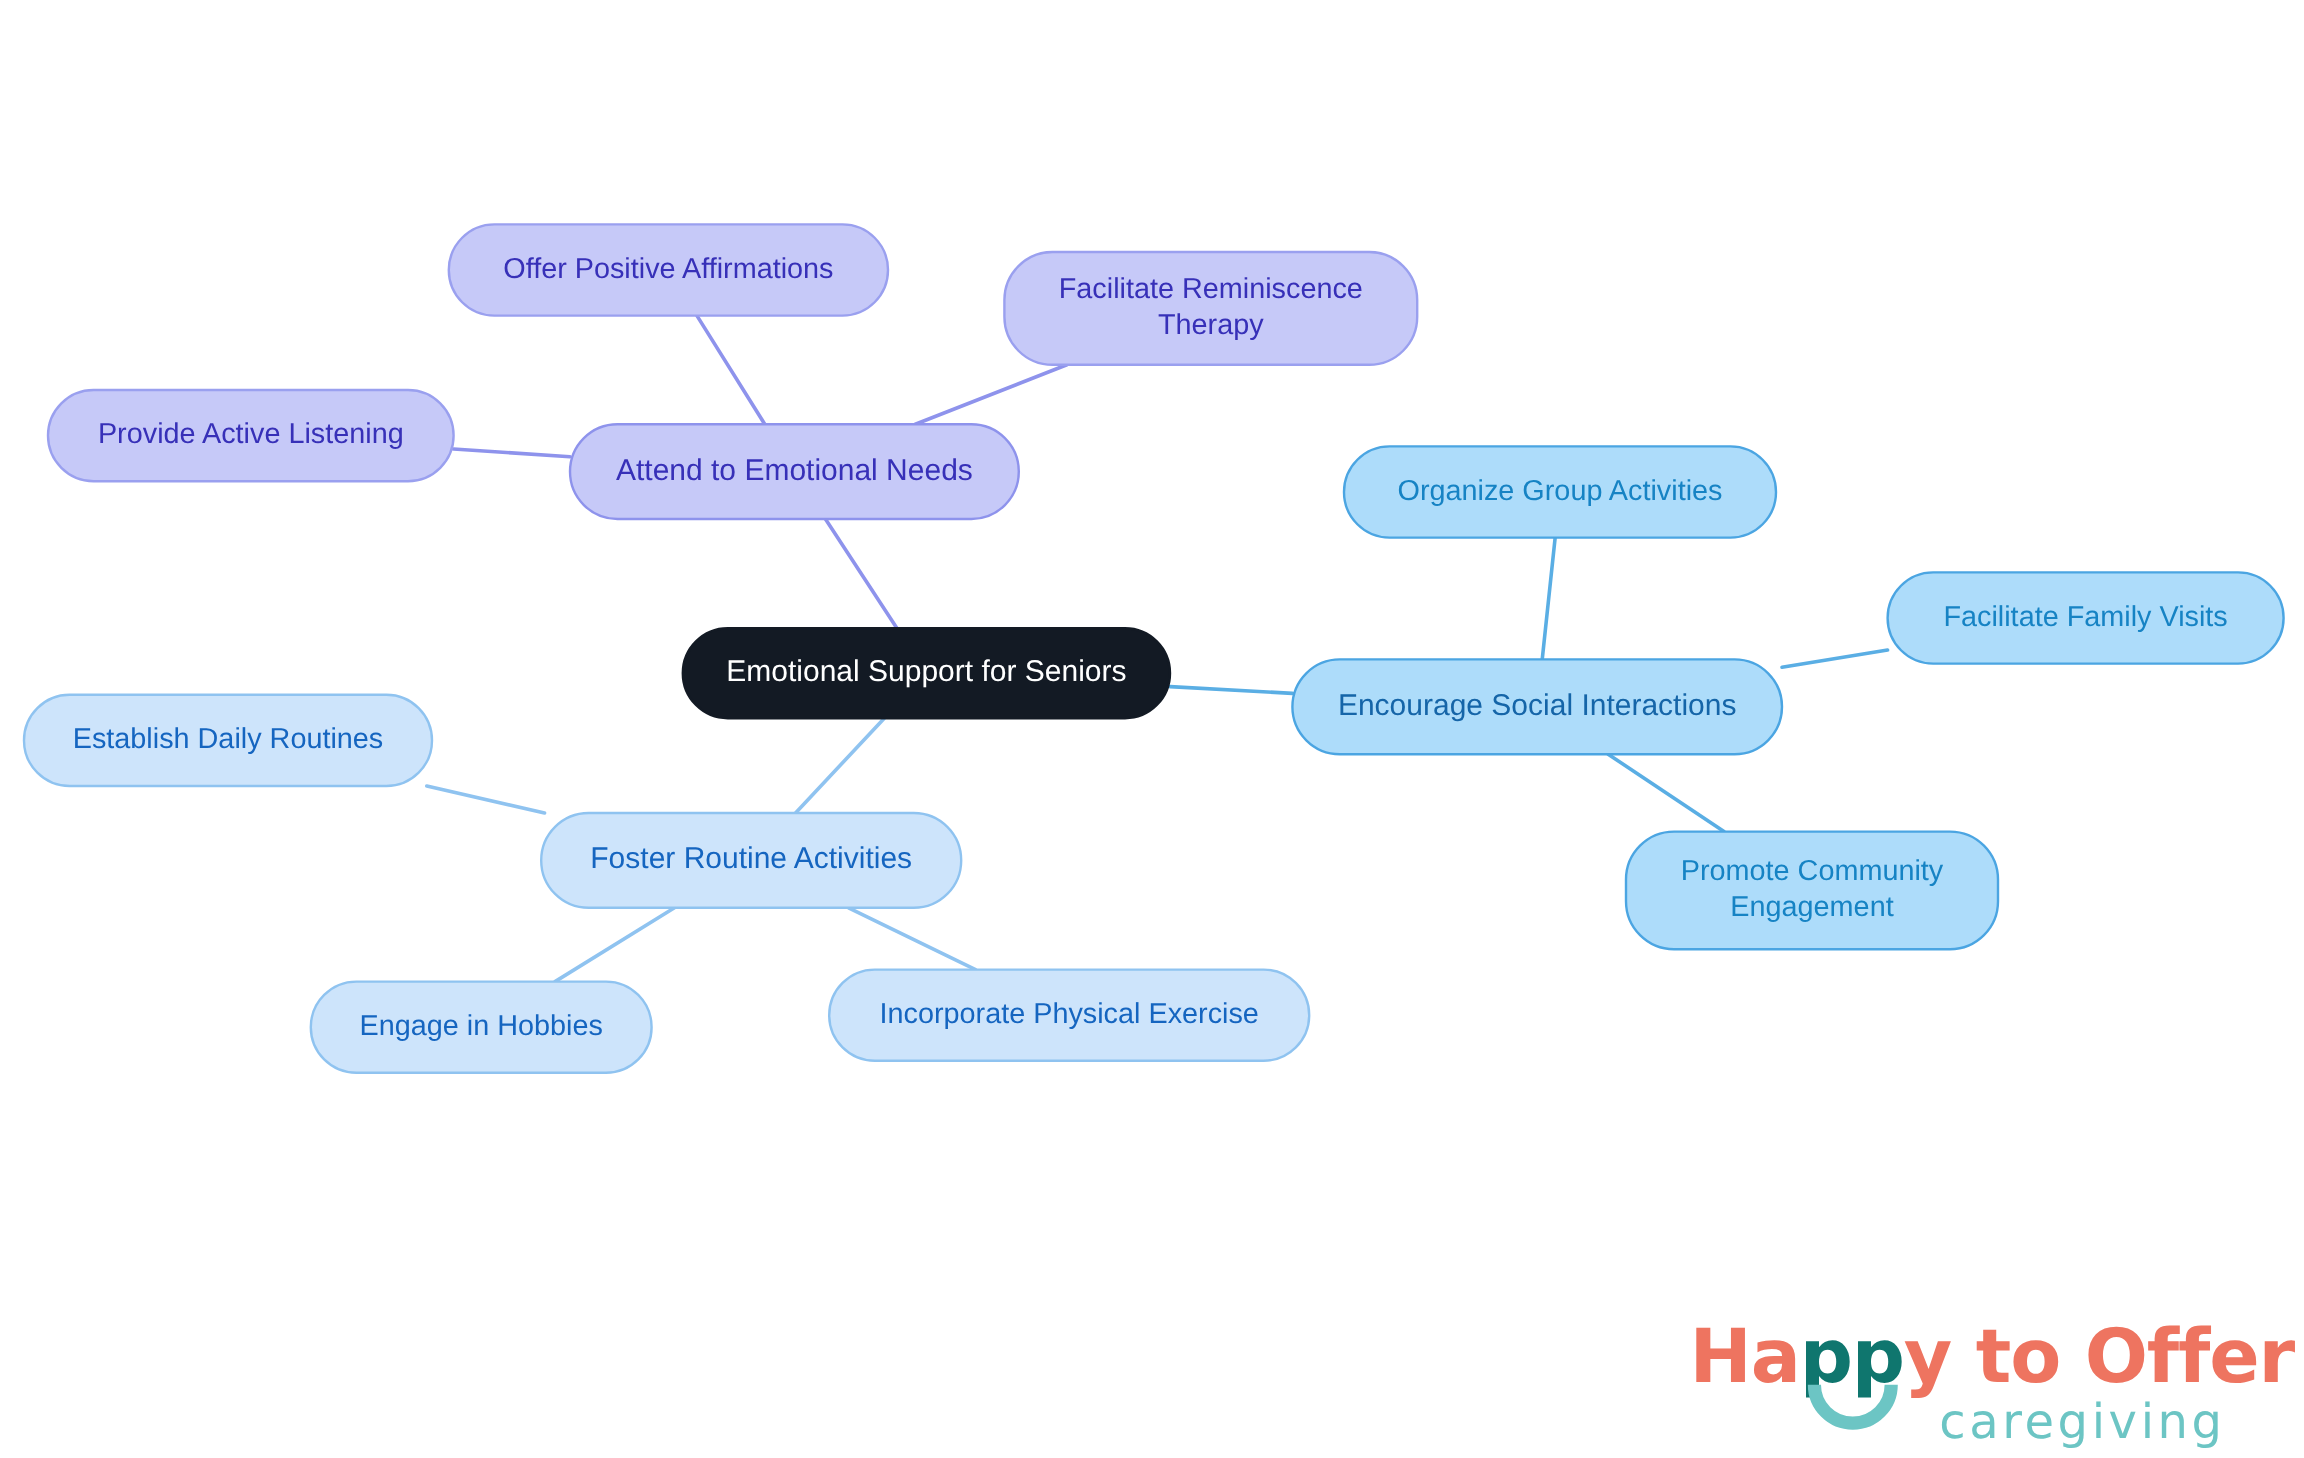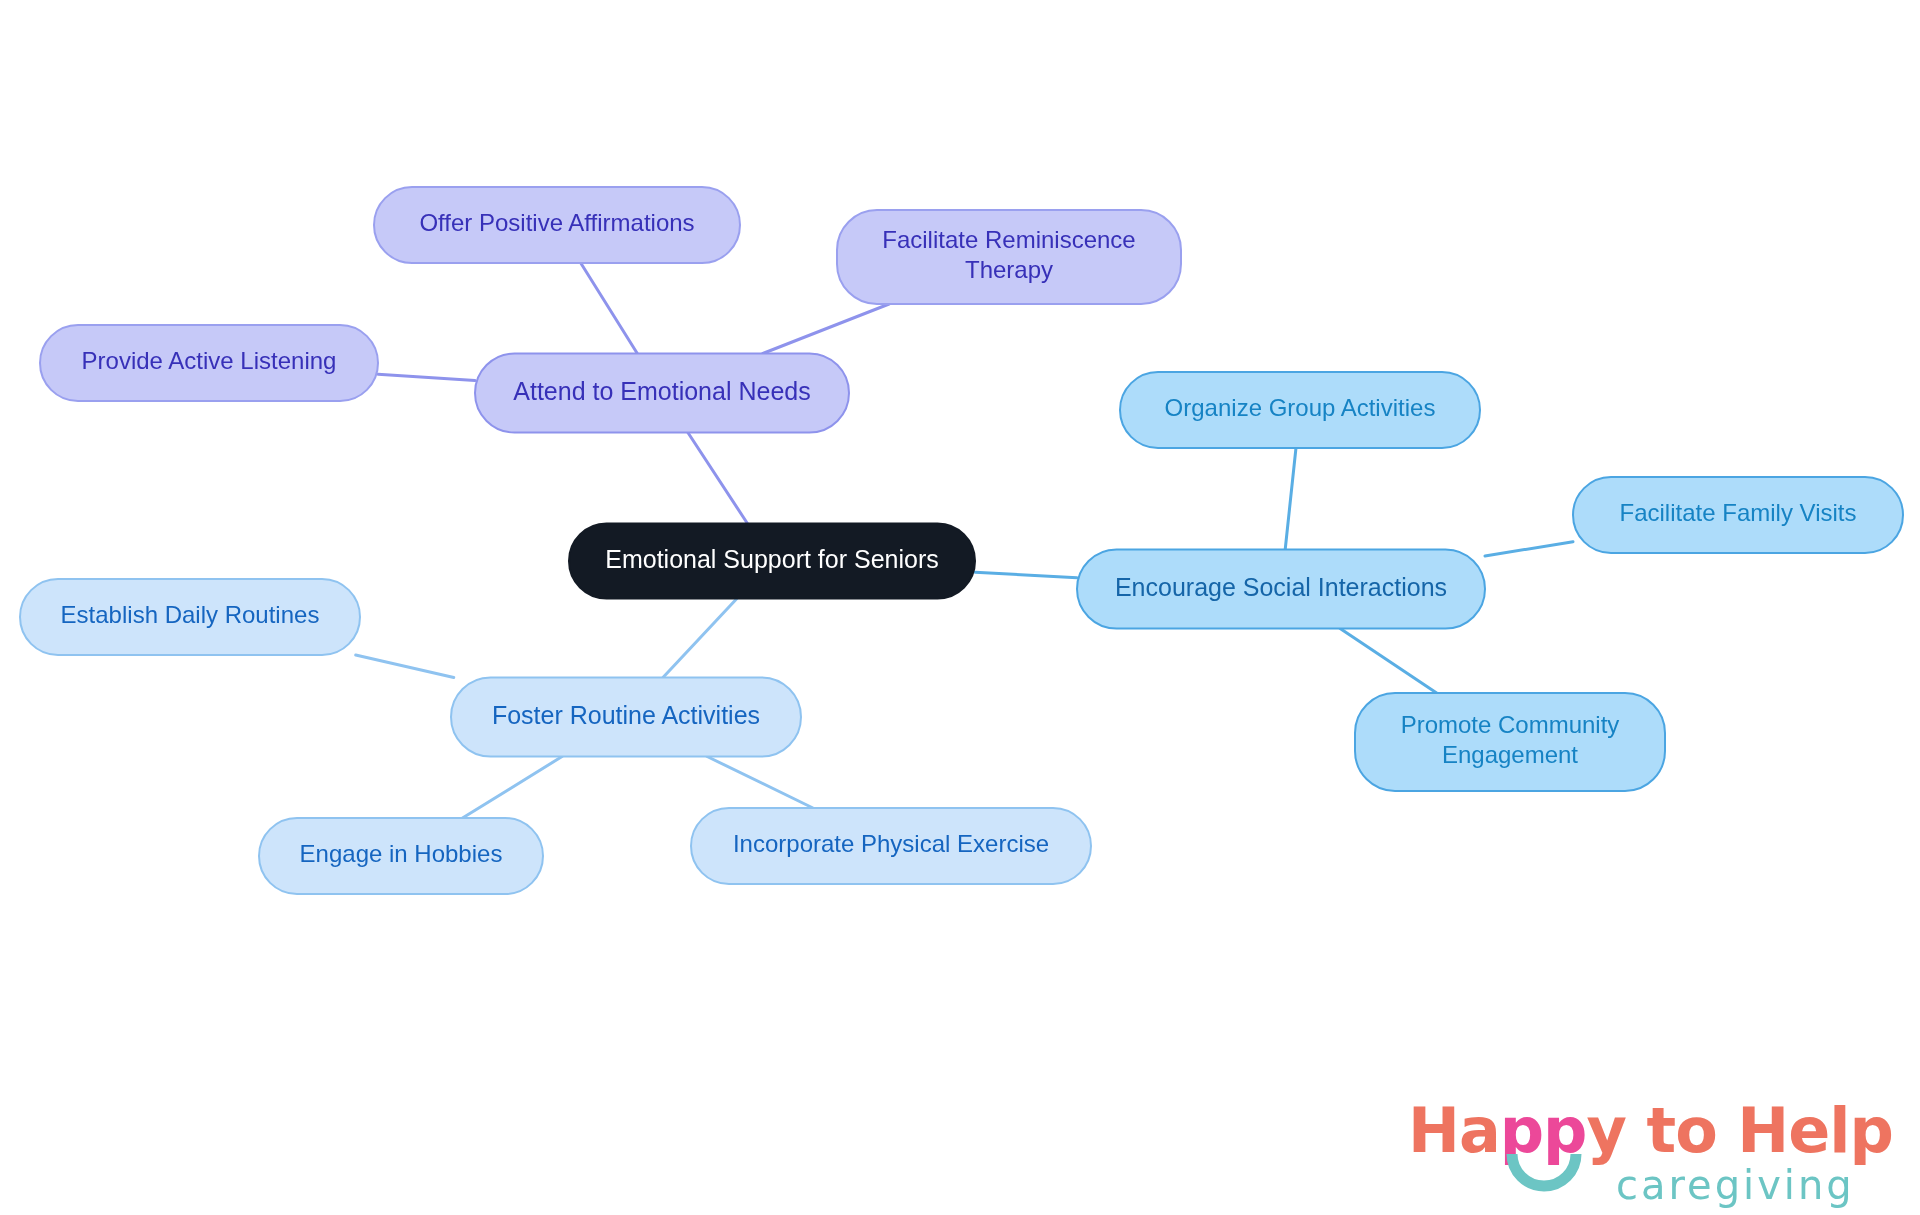--- a/index.html
+++ b/index.html
@@ -52,21 +52,21 @@
     left: 0;
     top: 0;
     font-family: "DejaVu Sans", sans-serif;
     font-weight: bold;
     font-size: 62px;
     letter-spacing: -1px;
     line-height: 1;
     white-space: nowrap;
   }
   .logo-coral { color: #ee7460; margin-top: 39px; }
-  .logo-teal  { color: #ec4899; }
+  .logo-teal  { color: #0f766e; }
   .logo-sub {
     position: absolute;
     left: 208px;
     top: 62px;
     font-family: "DejaVu Sans", sans-serif;
     font-size: 40px;
     letter-spacing: 3px;
     color: #6cc5c4;
     white-space: nowrap;
   }
@@ -149,19 +149,19 @@
           <text x="626" y="717" class="node-label" font-size="25" fill="#1565c0">Foster Routine Activities</text>
         </g>
         <g>
           <rect x="569" y="523.5" width="406" height="75" rx="37.5" ry="37.5" fill="#131a24" stroke="#131a24" stroke-width="2"></rect>
           <text x="772" y="561" class="node-label" font-size="25" fill="#ffffff">Emotional Support for Seniors</text>
         </g>
       </g>
   </svg>
 
   <div id="brand-logo">
-    <div class="logo-wordmark"><span class="logo-coral">Ha</span><span class="logo-teal">pp</span><span class="logo-coral">y</span><span class="logo-coral"> to Help</span></div>
+    <div class="logo-wordmark"><span class="logo-coral">Ha</span><span class="logo-teal">pp</span><span class="logo-coral">y</span><span class="logo-coral"> to Offer</span></div>
     <svg id="logo-smile" viewBox="0 0 76 46">
       <path d="M6 2 A32 32 0 0 0 70 2" fill="none" stroke="#6cc5c4" stroke-width="11" stroke-linecap="butt"></path>
     </svg>
     <div class="logo-sub">caregiving</div>
   </div>
 </div>
 
 </body></html>

